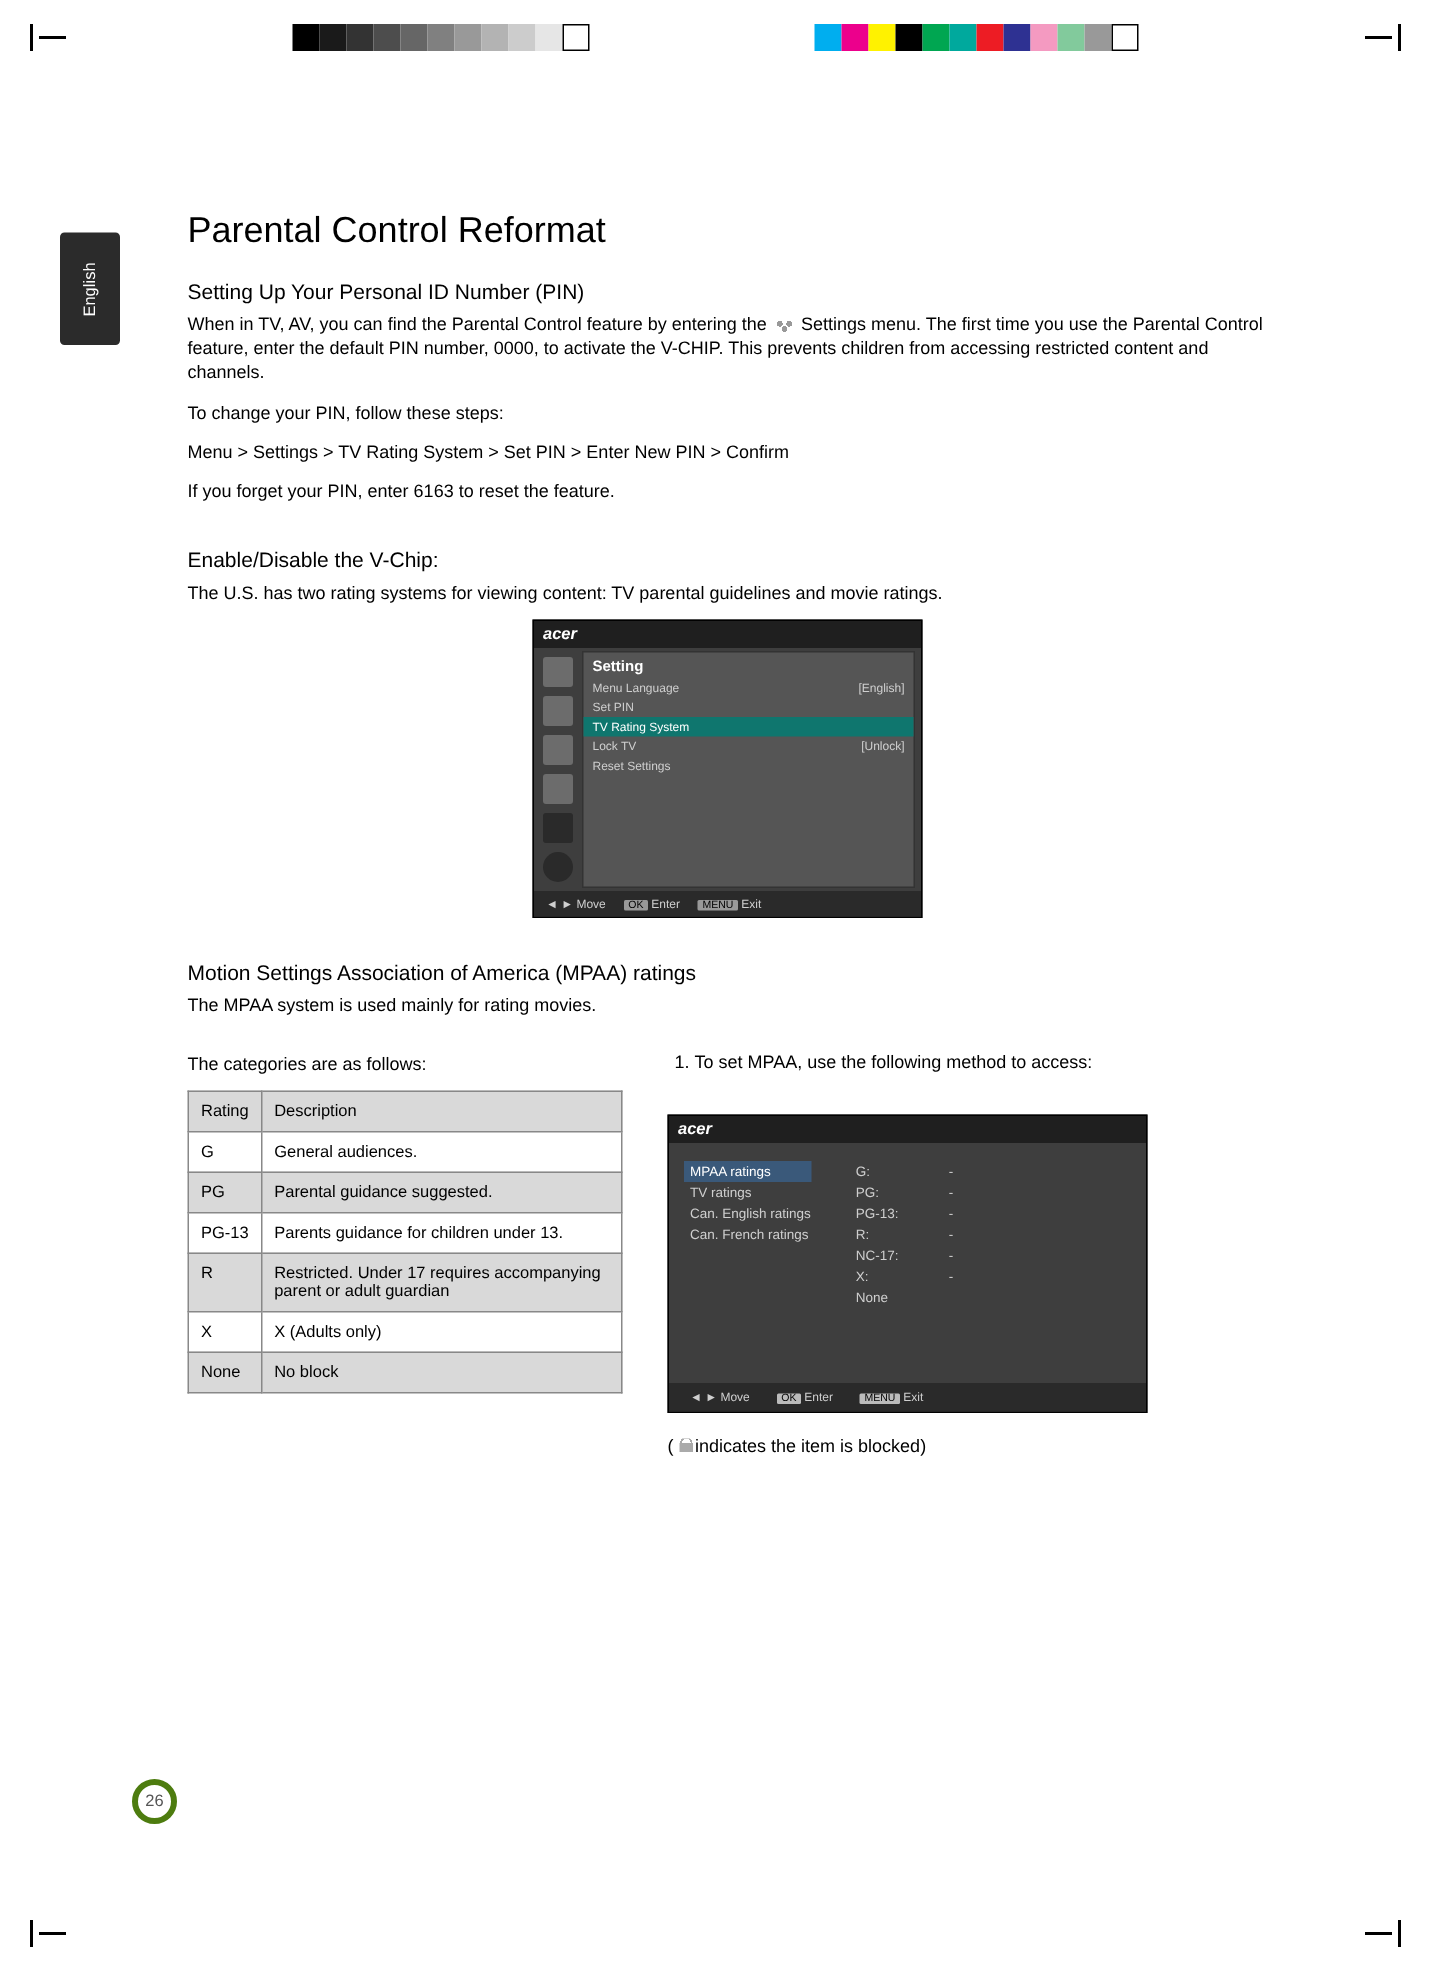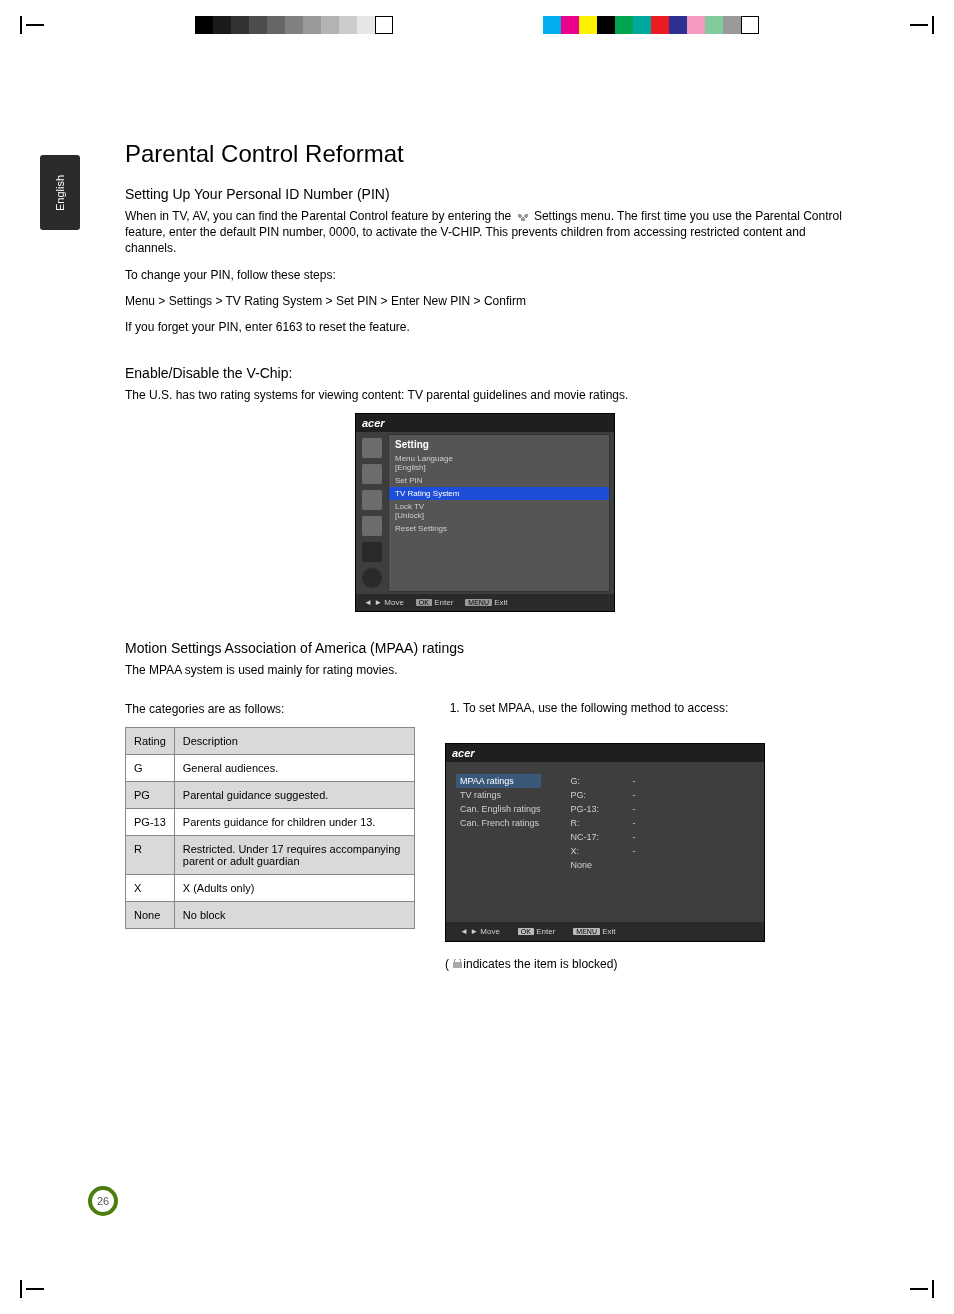--- a/index.html
+++ b/index.html
@@ -72,22 +72,22 @@
   }
   .osd-top { background:#1f1f1f; padding: 3px 6px; font-style: italic; font-weight:bold; color:#fff; font-size:11px;}
   .osd-body { display:flex; }
   .osd-icons { width: 32px; background:#3e3e3e; display:flex; flex-direction:column; align-items:center; gap:6px; padding:6px 0;}
   .osd-icons div { width:20px; height:20px; background:#6c6c6c; border-radius:2px; }
   .osd-icons div:nth-child(1){background:#6c6c6c;}
   .osd-icons div:nth-child(5){background:#2a2a2a;}
   .osd-icons div:nth-child(6){background:#2a2a2a; border-radius:50%;}
   .osd-panel { flex:1; background:#555; border:1px solid #333; margin:2px 4px 2px 0; }
   .osd-title { font-weight:bold; font-size:10px; padding:4px 6px 2px; color:#fff;}
-  .osd-row { display:flex; justify-content:space-between; padding:2px 6px;flex-direction:column; }
-  .osd-row.sel { background:#1d4ed8; color:#fff;}
+  .osd-row { display:flex; justify-content:space-between; padding:2px 6px; }
+  .osd-row.sel { background:#0f766e; color:#fff;}
   .osd-footer { background:#2a2a2a; display:flex; align-items:center; gap:12px; padding:4px 8px; font-size:8px;}
   .osd-footer .key { background:#999; color:#000; padding:0 3px; font-size:7px; border-radius:1px;}
 
   .cols { display:flex; gap:30px; margin-top:22px;justify-content:space-between; }
   .col-l { width: 290px; }
   .col-r { flex:1; }
 
   table.rating { width:100%; border-collapse: collapse; font-size:11px; }
   table.rating th, table.rating td { border:1px solid #888; padding:7px 8px; text-align:left; vertical-align:top;}
   table.rating th { background:#d9d9d9; font-weight:400;}

